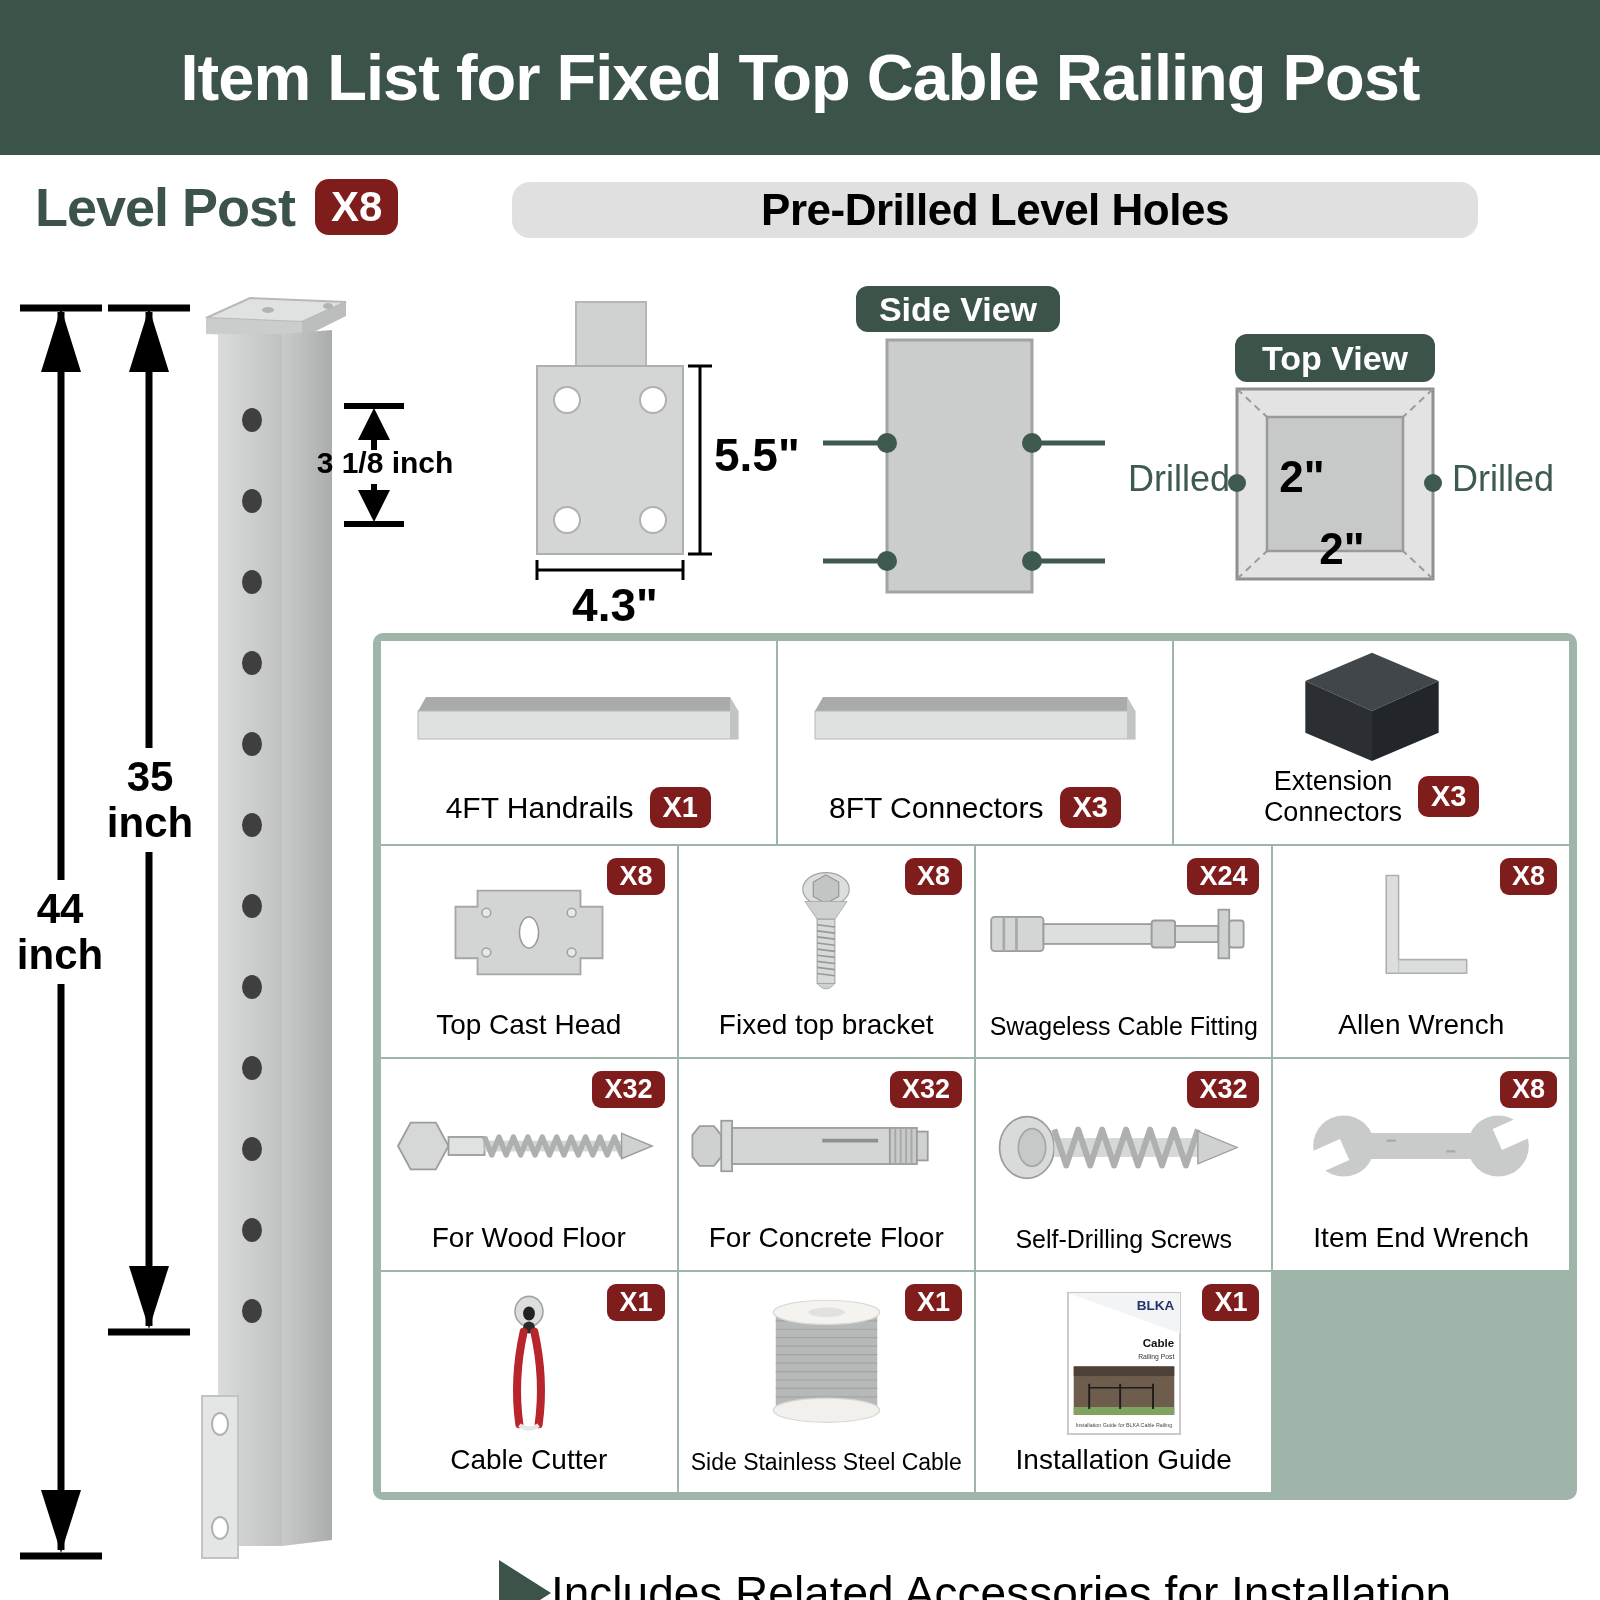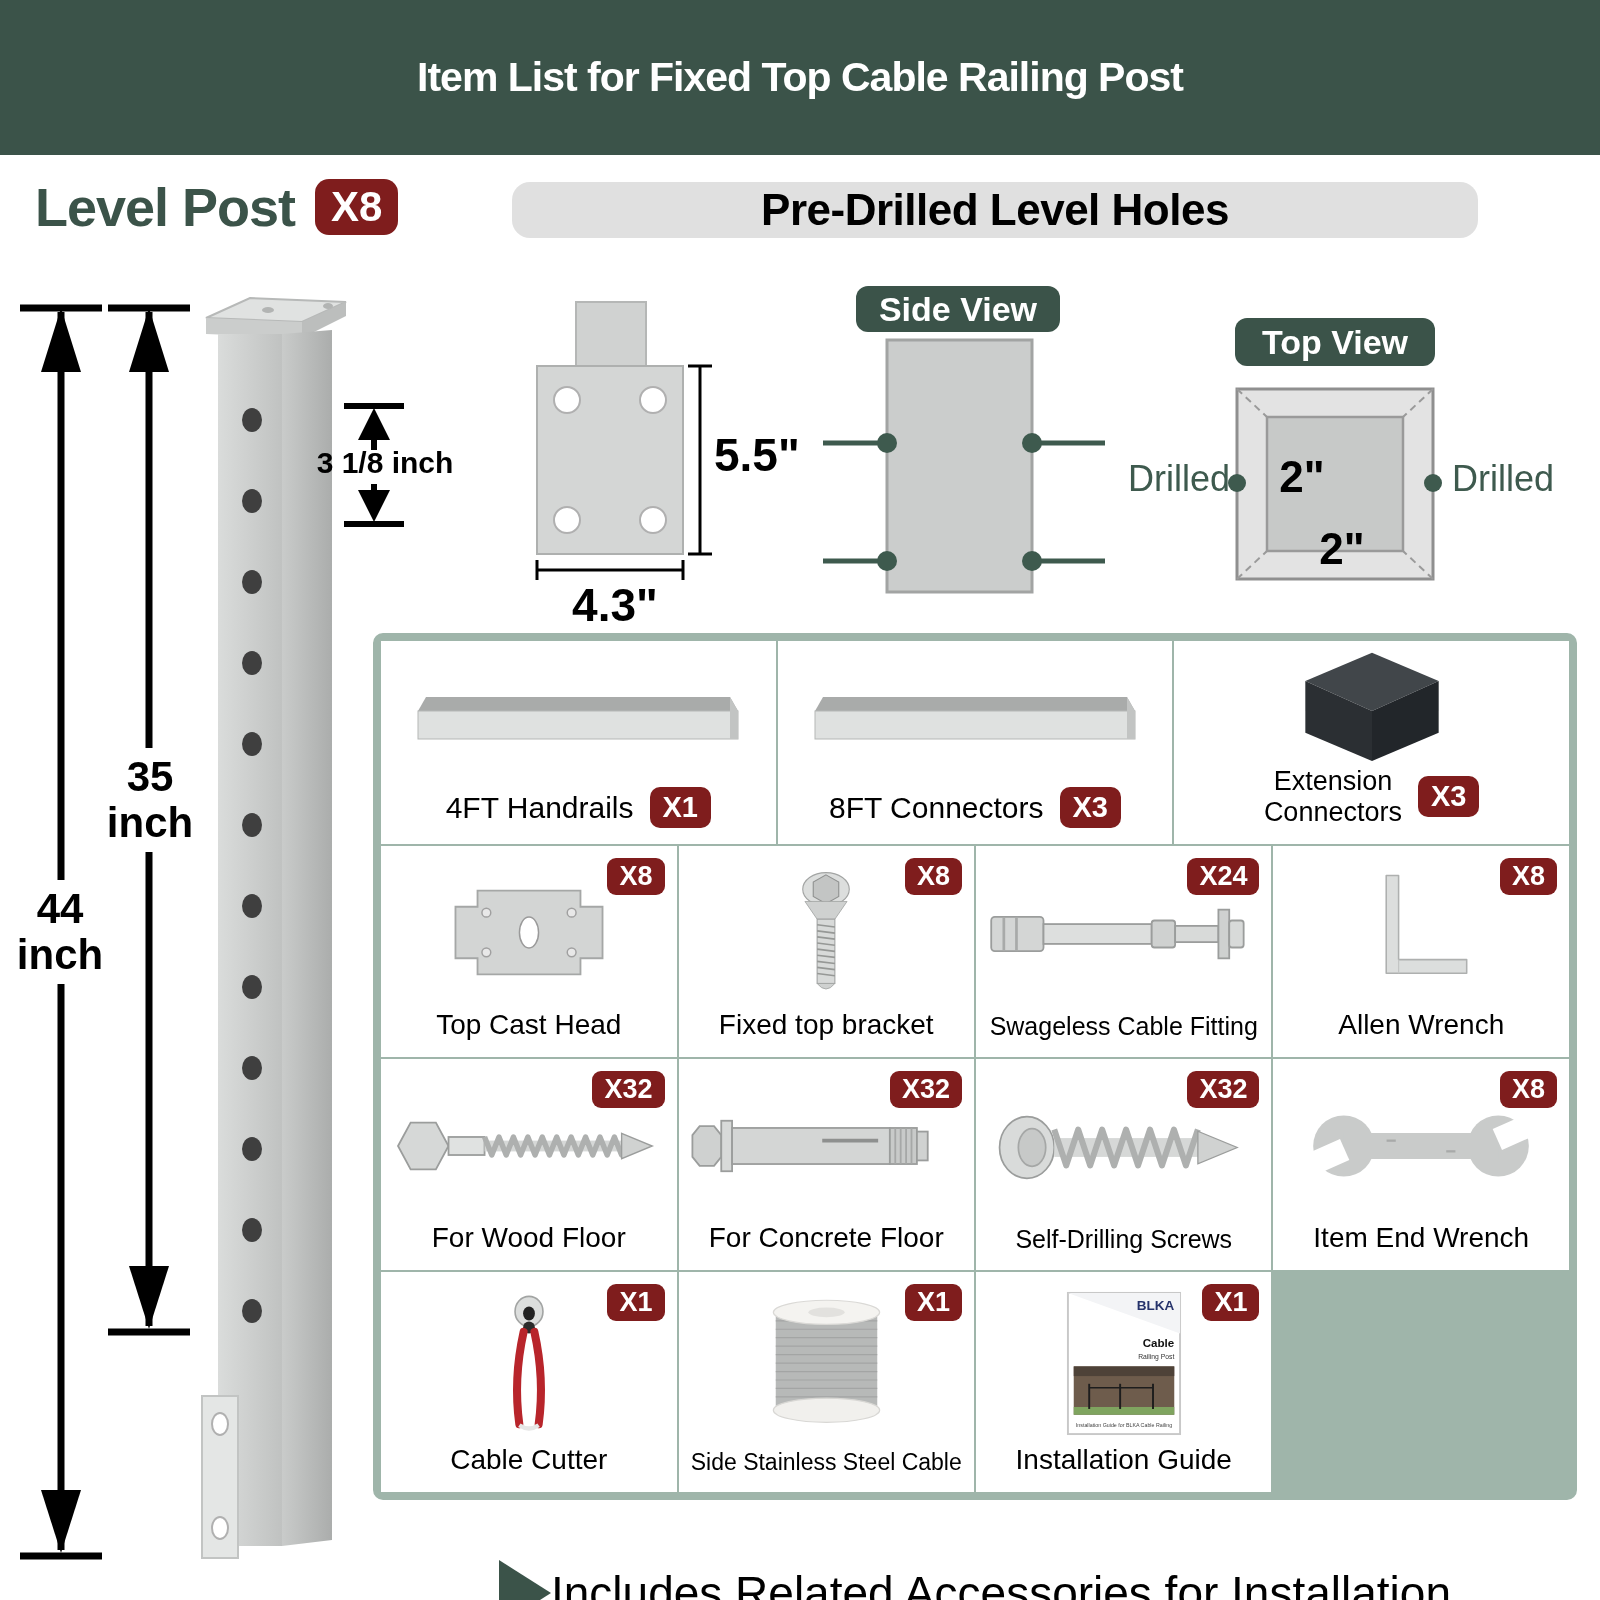--- a/index.html
+++ b/index.html
@@ -1,21 +1,21 @@
 <!DOCTYPE html>
 <html><head>
 <meta charset="utf-8">
 <style>
   html,body{margin:0;padding:0;background:#fff;}
   body{width:1600px;height:1600px;position:relative;font-family:"Liberation Sans",sans-serif;overflow:hidden;}
   .abs{position:absolute;}
 
   
   .banner{left:0;top:0;width:1600px;height:155px;background:#3b5349;display:flex;align-items:center;justify-content:center;}
-  .banner h1{margin:0;color:#fff;font-size:41px;font-weight:700;letter-spacing:-1px;white-space:nowrap;}
+  .banner h1{margin:0;color:#fff;font-size:65px;font-weight:700;letter-spacing:-1px;white-space:nowrap;}
 
   
   .lp-head{left:35px;top:176px;display:flex;align-items:center;gap:20px;}
   .lp-head .lp-title{color:#3b5349;font-size:54px;font-weight:700;letter-spacing:-1px;}
   .badge{background:#7f1d1d;color:#fff;font-weight:700;border-radius:10px;display:inline-flex;align-items:center;justify-content:center;}
   .lp-badge{font-size:42px;padding:4px 16px;border-radius:14px;}
 
   
   .pd-bar{left:512px;top:182px;width:966px;height:56px;background:#e0e0e0;border-radius:18px;display:flex;align-items:center;justify-content:center;}
   .pd-bar span{font-size:44px;font-weight:700;color:#000;letter-spacing:-0.5px;}
@@ -31,21 +31,21 @@
   .meas-55{left:714px;top:428px;width:130px;font-size:46px;text-align:left;}
   .meas-43{left:540px;top:578px;width:150px;font-size:46px;}
   .meas-2w{left:1252px;top:452px;width:100px;font-size:44px;}
   .meas-2d{left:1292px;top:524px;width:100px;font-size:44px;}
   .drilled{color:#3e5a4e;font-size:36px;top:458px;}
   .drilled-left{left:1088px;width:142px;text-align:right;}
   .drilled-right{left:1452px;width:160px;text-align:left;}
 
   .view-badge{background:#3b5349;color:#fff;font-size:34px;font-weight:700;border-radius:12px;display:flex;align-items:center;justify-content:center;}
   .sv-badge{left:856px;top:286px;width:204px;height:46px;}
-  .tv-badge{left:1235px;top:318px;width:200px;height:48px;}
+  .tv-badge{left:1235px;top:334px;width:200px;height:48px;}
 
   
   .items-table{left:373px;top:633px;width:1204px;box-sizing:border-box;border:8px solid #9fb5aa;border-radius:10px;background:#9fb5aa;display:grid;grid-template-columns:repeat(12,1fr);grid-template-rows:203px 211px 211px 220px;gap:2px;}
   .cell{background:#fff;position:relative;display:flex;flex-direction:column;align-items:center;justify-content:flex-end;padding:10px 8px 16px;box-sizing:border-box;}
   .cell.span4{grid-column:span 4;}
   .cell.span3{grid-column:span 3;}
   .icon-wrap{flex:1;display:flex;align-items:center;justify-content:center;width:100%;}
   .cell-label{font-size:28px;color:#000;white-space:nowrap;}
   .cell-label.lg{font-size:30px;}
   .cell-label.sm{font-size:25px;}

